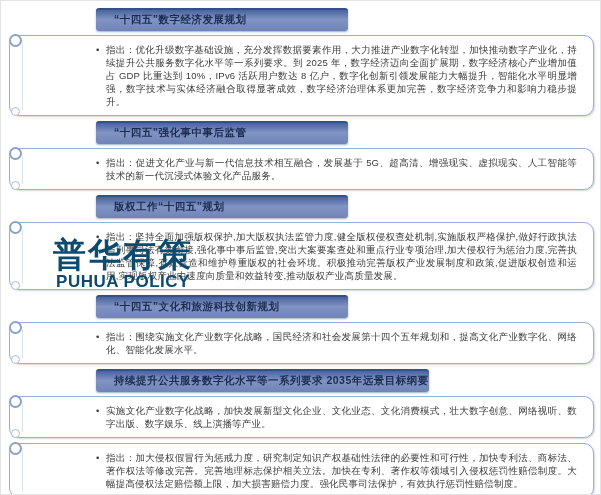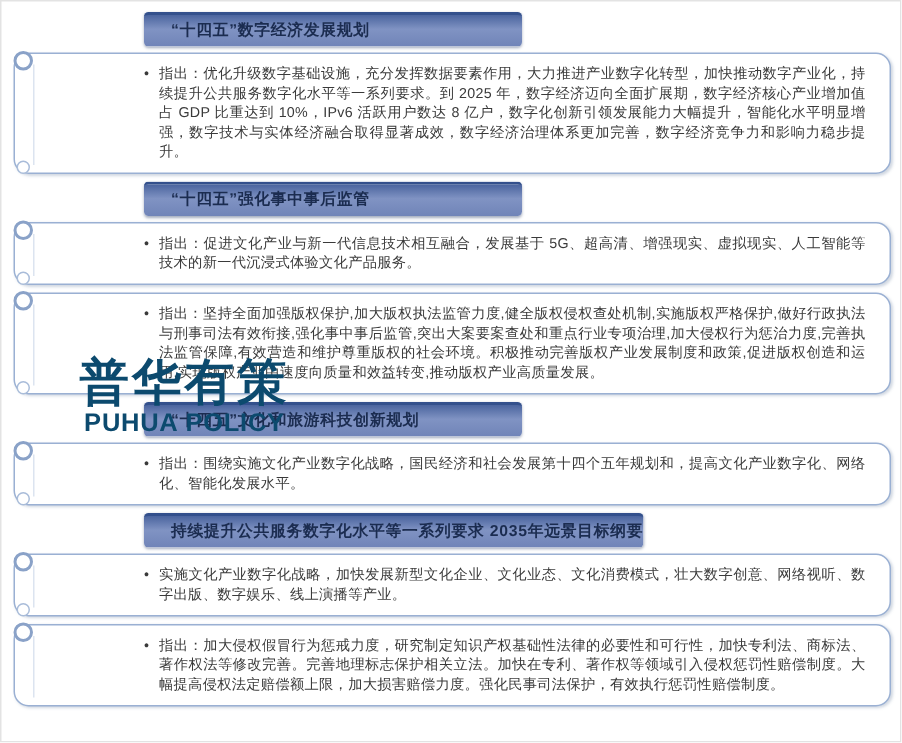--- a/index.html
+++ b/index.html
@@ -110,20 +110,23 @@
       <span class="curl-line"></span>
       <span class="curl-bottom"></span>
       <div class="bullet-row">
         <span class="bullet-marker">•</span>
         <span class="bullet-text">指出：促进文化产业与新一代信息技术相互融合，发展基于 5G、超高清、增强现实、虚拟现实、人工智能等技术的新一代沉浸式体验文化产品服务。</span>
       </div>
     </div>
   </div>
 
   <div class="section">
+    <div class="bar">
+      <span>版权工作“十四五”规划</span>
+    </div>
     <div class="scrollbox">
       <span class="curl-top"></span>
       <span class="curl-line"></span>
       <span class="curl-bottom"></span>
       <div class="bullet-row">
         <span class="bullet-marker">•</span>
         <span class="bullet-text">指出：坚持全面加强版权保护,加大版权执法监管力度,健全版权侵权查处机制,实施版权严格保护,做好行政执法与刑事司法有效衔接,强化事中事后监管,突出大案要案查处和重点行业专项治理,加大侵权行为惩治力度,完善执法监管保障,有效营造和维护尊重版权的社会环境。积极推动完善版权产业发展制度和政策,促进版权创造和运用,实现版权产业由速度向质量和效益转变,推动版权产业高质量发展。</span>
       </div>
     </div>
   </div>

